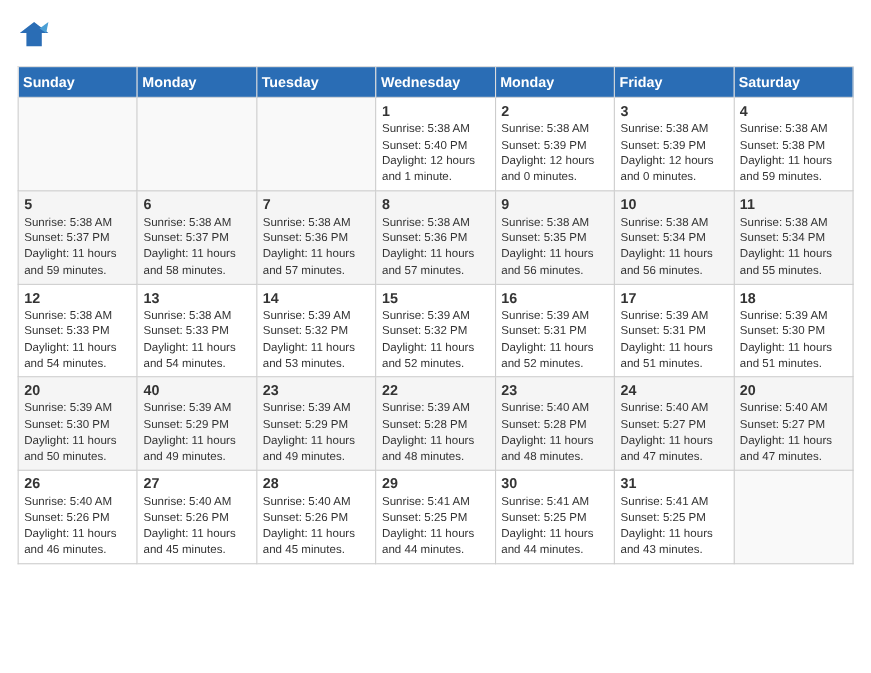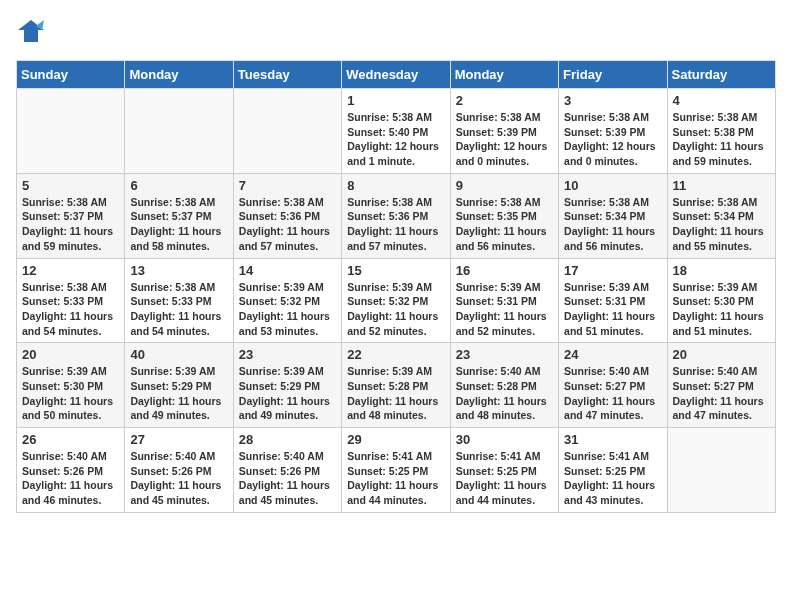--- a/index.html
+++ b/index.html
@@ -74,21 +74,20 @@
       font-size: 13px;
       font-weight: bold;
       color: #333;
       display: block;
       margin-bottom: 2px;
     }
     .day-info {
       color: #333;
       font-size: 10.5px;
       line-height: 1.4;
-      font-weight: bold;
     }
     td.empty {
       background: #f9f9f9;
     }
   </style>
 </head>
 <body>
 
 <div class="header">
   <div class="logo">

